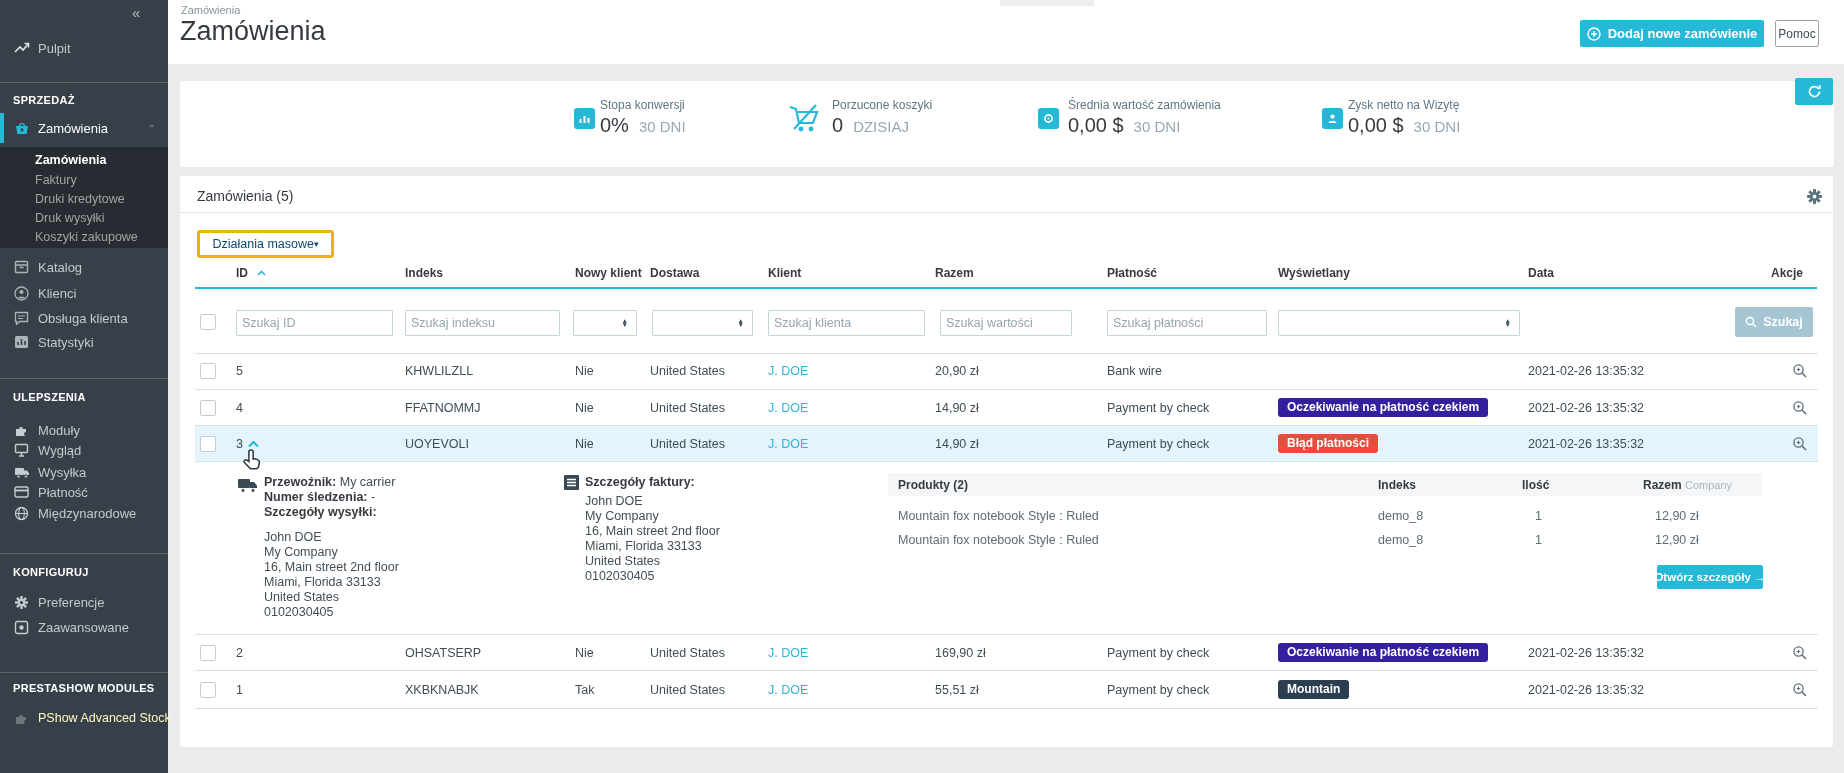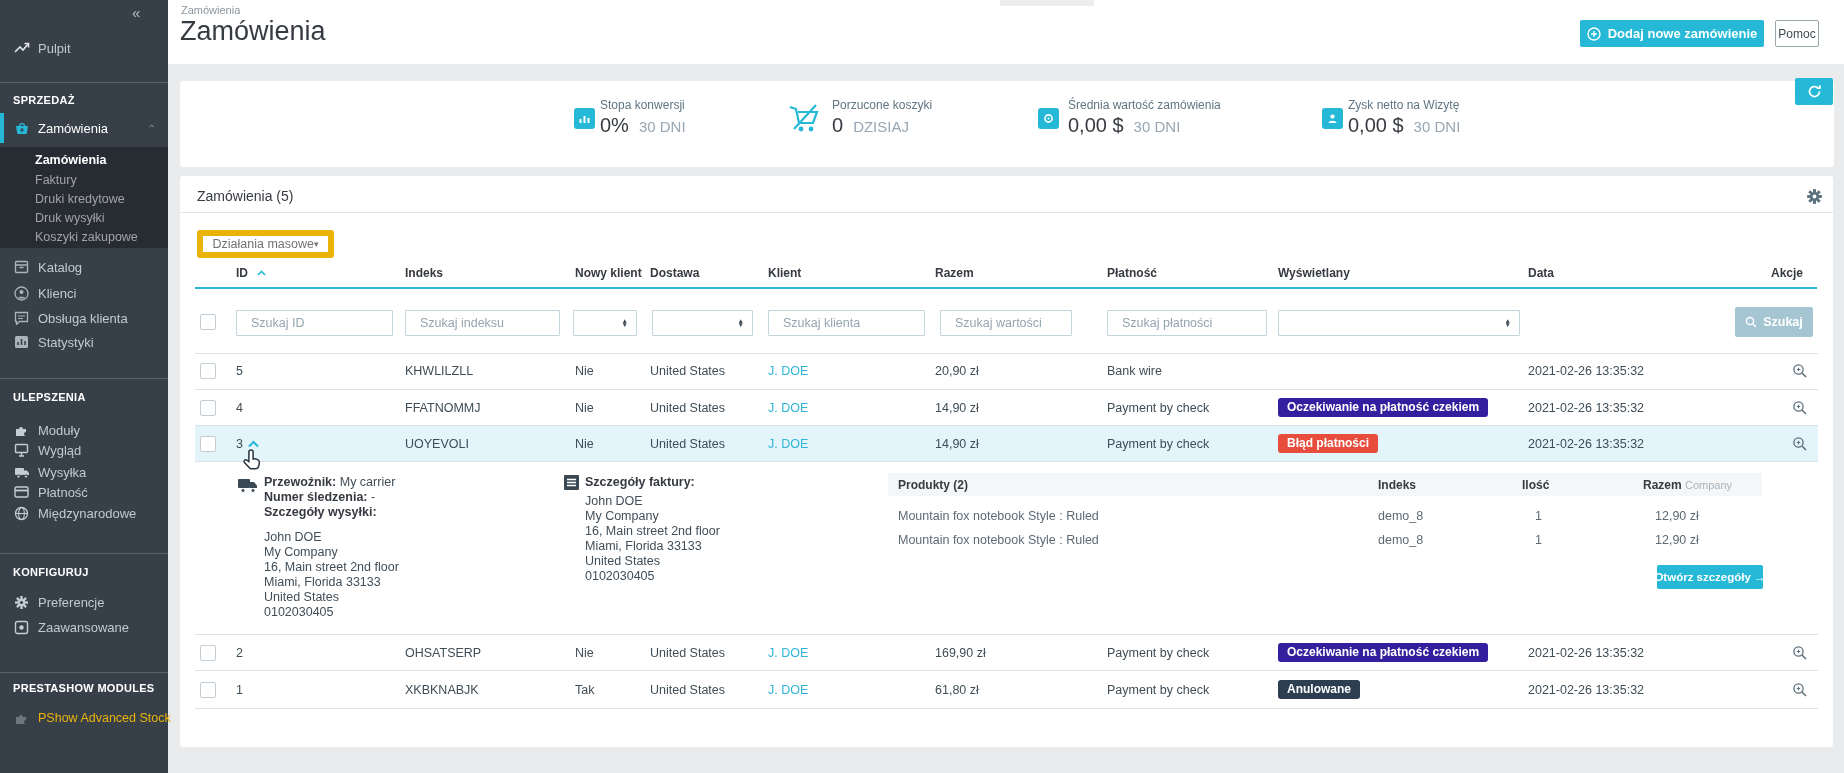--- a/index.html
+++ b/index.html
@@ -30,25 +30,25 @@
 .klabel{position:absolute;top:17px;font-size:12px;color:#5f7582;white-space:nowrap}
 .kval{position:absolute;top:33px;display:flex;align-items:baseline;white-space:nowrap}
 .kval b{font-size:20px;font-weight:normal;color:#363a41}
 .kper{font-size:15px;color:#98a7b3;margin-left:10px}
 #refreshbtn{position:absolute;left:1795px;top:78px;width:38px;height:27px;background:#25b9d7;border:none;border-radius:2px;display:flex;align-items:center;justify-content:center}
 
 #panel{position:absolute;left:180px;top:176px;width:1653px;height:571px;background:#fff;border-radius:3px}
 #ptitle2{position:absolute;left:17px;top:12px;font-size:14px;color:#363a41}
 #pdiv{position:absolute;left:0;top:36px;width:1653px;height:1px;background:#e0e5e9}
 #gearbtn{position:absolute;left:1626px;top:12px;width:18px;height:18px;color:#5a717d}
-#bulkbtn{position:absolute;left:17px;top:54px;width:137px;height:28px;border:6px solid #eab308;border-radius:3px;background:#fff;color:#737373;font-size:12.5px;display:flex;align-items:center;justify-content:center;white-space:nowrap}
+#bulkbtn{position:absolute;left:17px;top:54px;width:137px;height:28px;border:3px solid #eab308;border-radius:3px;background:#fff;color:#0c4a6e;font-size:12.5px;display:flex;align-items:center;justify-content:center;white-space:nowrap}
 .th{position:absolute;top:86px;height:22px;display:flex;align-items:center;font-size:12px;font-weight:bold;color:#363a41;white-space:nowrap}
 #tealline{position:absolute;left:15px;top:111px;width:1622px;height:2px;background:#25b9d7}
 
-.fin{position:absolute;top:134px;height:26px;border:1px solid #c3d4da;border-radius:1px;background:#fff;font-size:12.5px;color:#94a5ae;padding:0 14px;font-family:"Liberation Sans",sans-serif}
+.fin{position:absolute;top:134px;height:26px;border:1px solid #c3d4da;border-radius:1px;background:#fff;font-size:12.5px;color:#94a5ae;padding:0 5px;font-family:"Liberation Sans",sans-serif}
 .fin::placeholder{color:#94a5ae}
 .fsel{position:absolute;top:134px;height:26px;border:1px solid #c3d4da;border-radius:1px;background:#fff;display:flex;align-items:center;justify-content:flex-end;padding-right:8px;color:#5c6f7a}
 .updn{font-size:6.5px;line-height:4.5px;color:#3c4a54;text-align:center}
 #fcheck{position:absolute;left:20px;top:138px;width:16px;height:16px;border:1px solid #c4cdd3;border-radius:2px;background:#fff}
 #dategrp{position:absolute;left:1348px;top:118px;width:190px;height:56px;border:1px solid #c3d4da;background:#fff}
 .drow{position:relative;width:100%;height:50%;display:flex}
 .drow+.drow{border-top:1px solid #c3d4da}
 .drow input{flex:1;border:none;outline:none;font-size:12.5px;color:#94a5ae;padding:0 8px;min-width:0;font-family:"Liberation Sans",sans-serif}
 .drow input::placeholder{color:#94a5ae}
 .dcal{width:28px;border-left:1px solid #c3d4da;display:flex;align-items:center;justify-content:center}
@@ -223,21 +223,21 @@
     </div>
 
     <div class="sdiv" style="top:672px"></div>
     <div class="stitle" style="top:682px">PRESTASHOW MODULES</div>
     <div class="sitem" style="top:707px;font-size:12.5px">
       <span class="ic">
           <svg width="15" height="15" viewBox="0 0 15 15">
             <path d="M2 6 h3 a2 2 0 1 1 4 0 h3 v3 a2 2 0 1 0 0 4 v0 h-10 z" fill="#6d757d"></path>
           </svg>
         </span>
-      <span style="color:#eab308">PShow Advanced Stock</span>
+      <span style="color:#fef9c3">PShow Advanced Stock</span>
     </div>
   </div>
 
   <div id="tophead">
     <div id="breadcrumb">Zamówienia</div>
     <div id="ptitle">Zamówienia</div>
     <button id="addbtn">
       <svg width="14" height="14" viewBox="0 0 14 14">
           <circle cx="7" cy="7" r="6" stroke="#fff" stroke-width="1.4" fill="none"></circle>
           <path d="M7 4 v6 M4 7 h6" stroke="#fff" stroke-width="1.4"></path>
@@ -501,24 +501,24 @@
           </svg></span>
     </div>
 
     <div class="trow" style="top:495px;height:38px">
       <span class="cb"></span>
       <span class="c" style="left:41px">1</span>
       <span class="c" style="left:210px">XKBKNABJK</span>
       <span class="c" style="left:380px">Tak</span>
       <span class="c" style="left:455px">United States</span>
       <span class="c link" style="left:573px">J. DOE</span>
-      <span class="c" style="left:740px">61,80 zł</span>
+      <span class="c" style="left:740px">55,51 zł</span>
       <span class="c" style="left:912px">Payment by check</span>
       <span class="c" style="left:1083px">
-          <span class="badge" style="background-color: rgb(44, 62, 80);">Anulowane</span>
+          <span class="badge" style="background-color: rgb(44, 62, 80);">Mountain</span>
         </span>
       <span class="c" style="left:1333px">2021-02-26 13:35:32</span>
       <span class="mag"><svg width="16" height="16" viewBox="0 0 16 16">
             <circle cx="6.5" cy="6.5" r="4.6" stroke="#5c6f7c" stroke-width="1.3" fill="none"></circle>
             <path d="M6.5 4.8 v3.4 M4.8 6.5 h3.4" stroke="#5c6f7c" stroke-width="1.1"></path>
             <path d="M10 10 L14 14" stroke="#5c6f7c" stroke-width="1.6"></path>
           </svg></span>
     </div>
   </div>
 </div>

